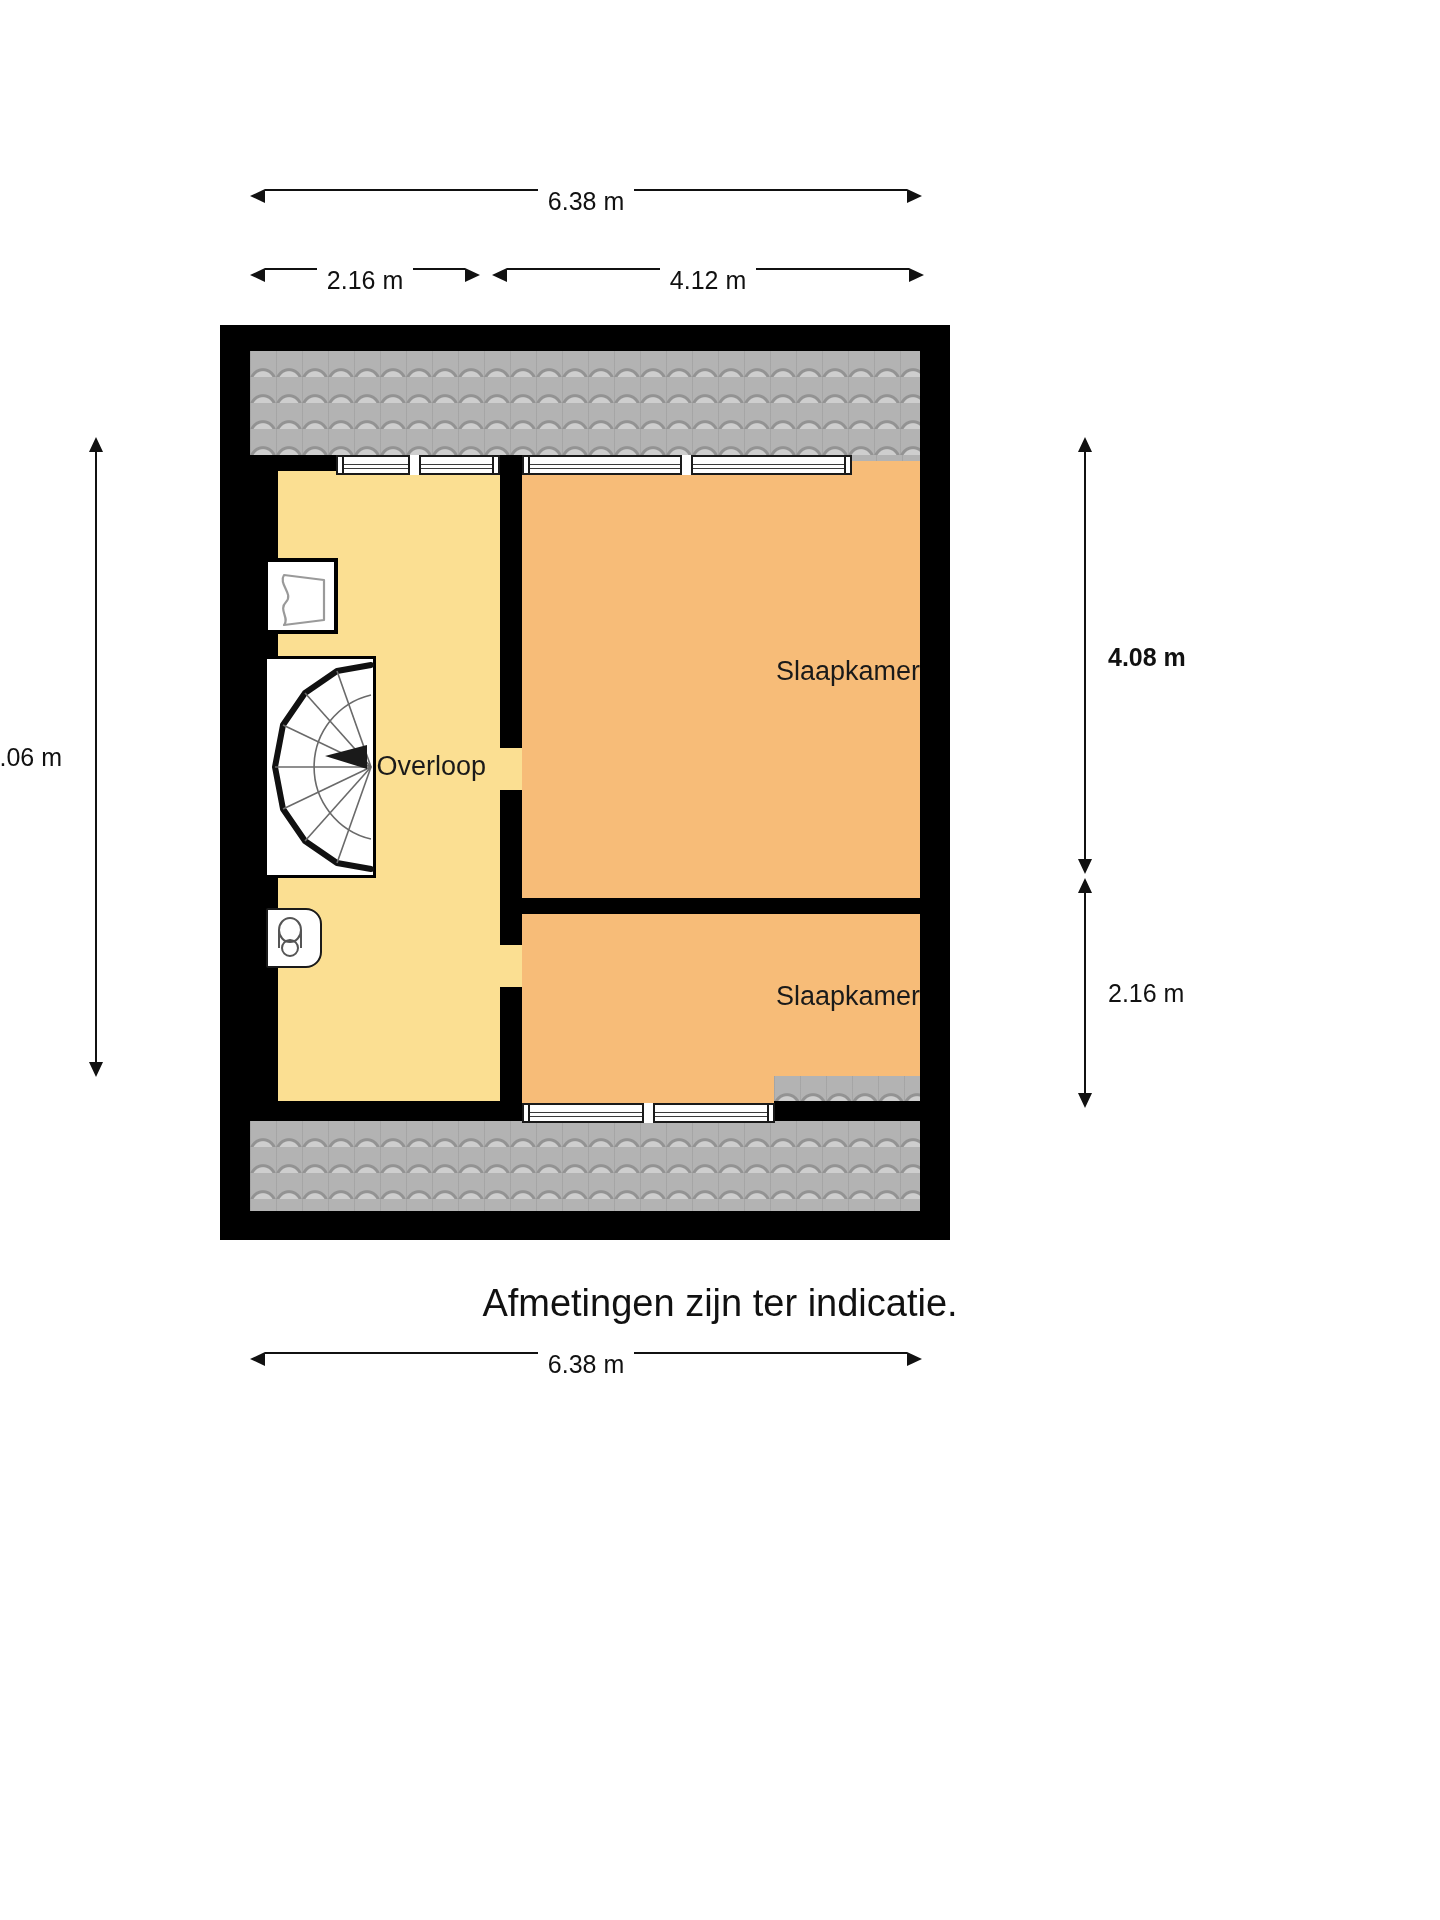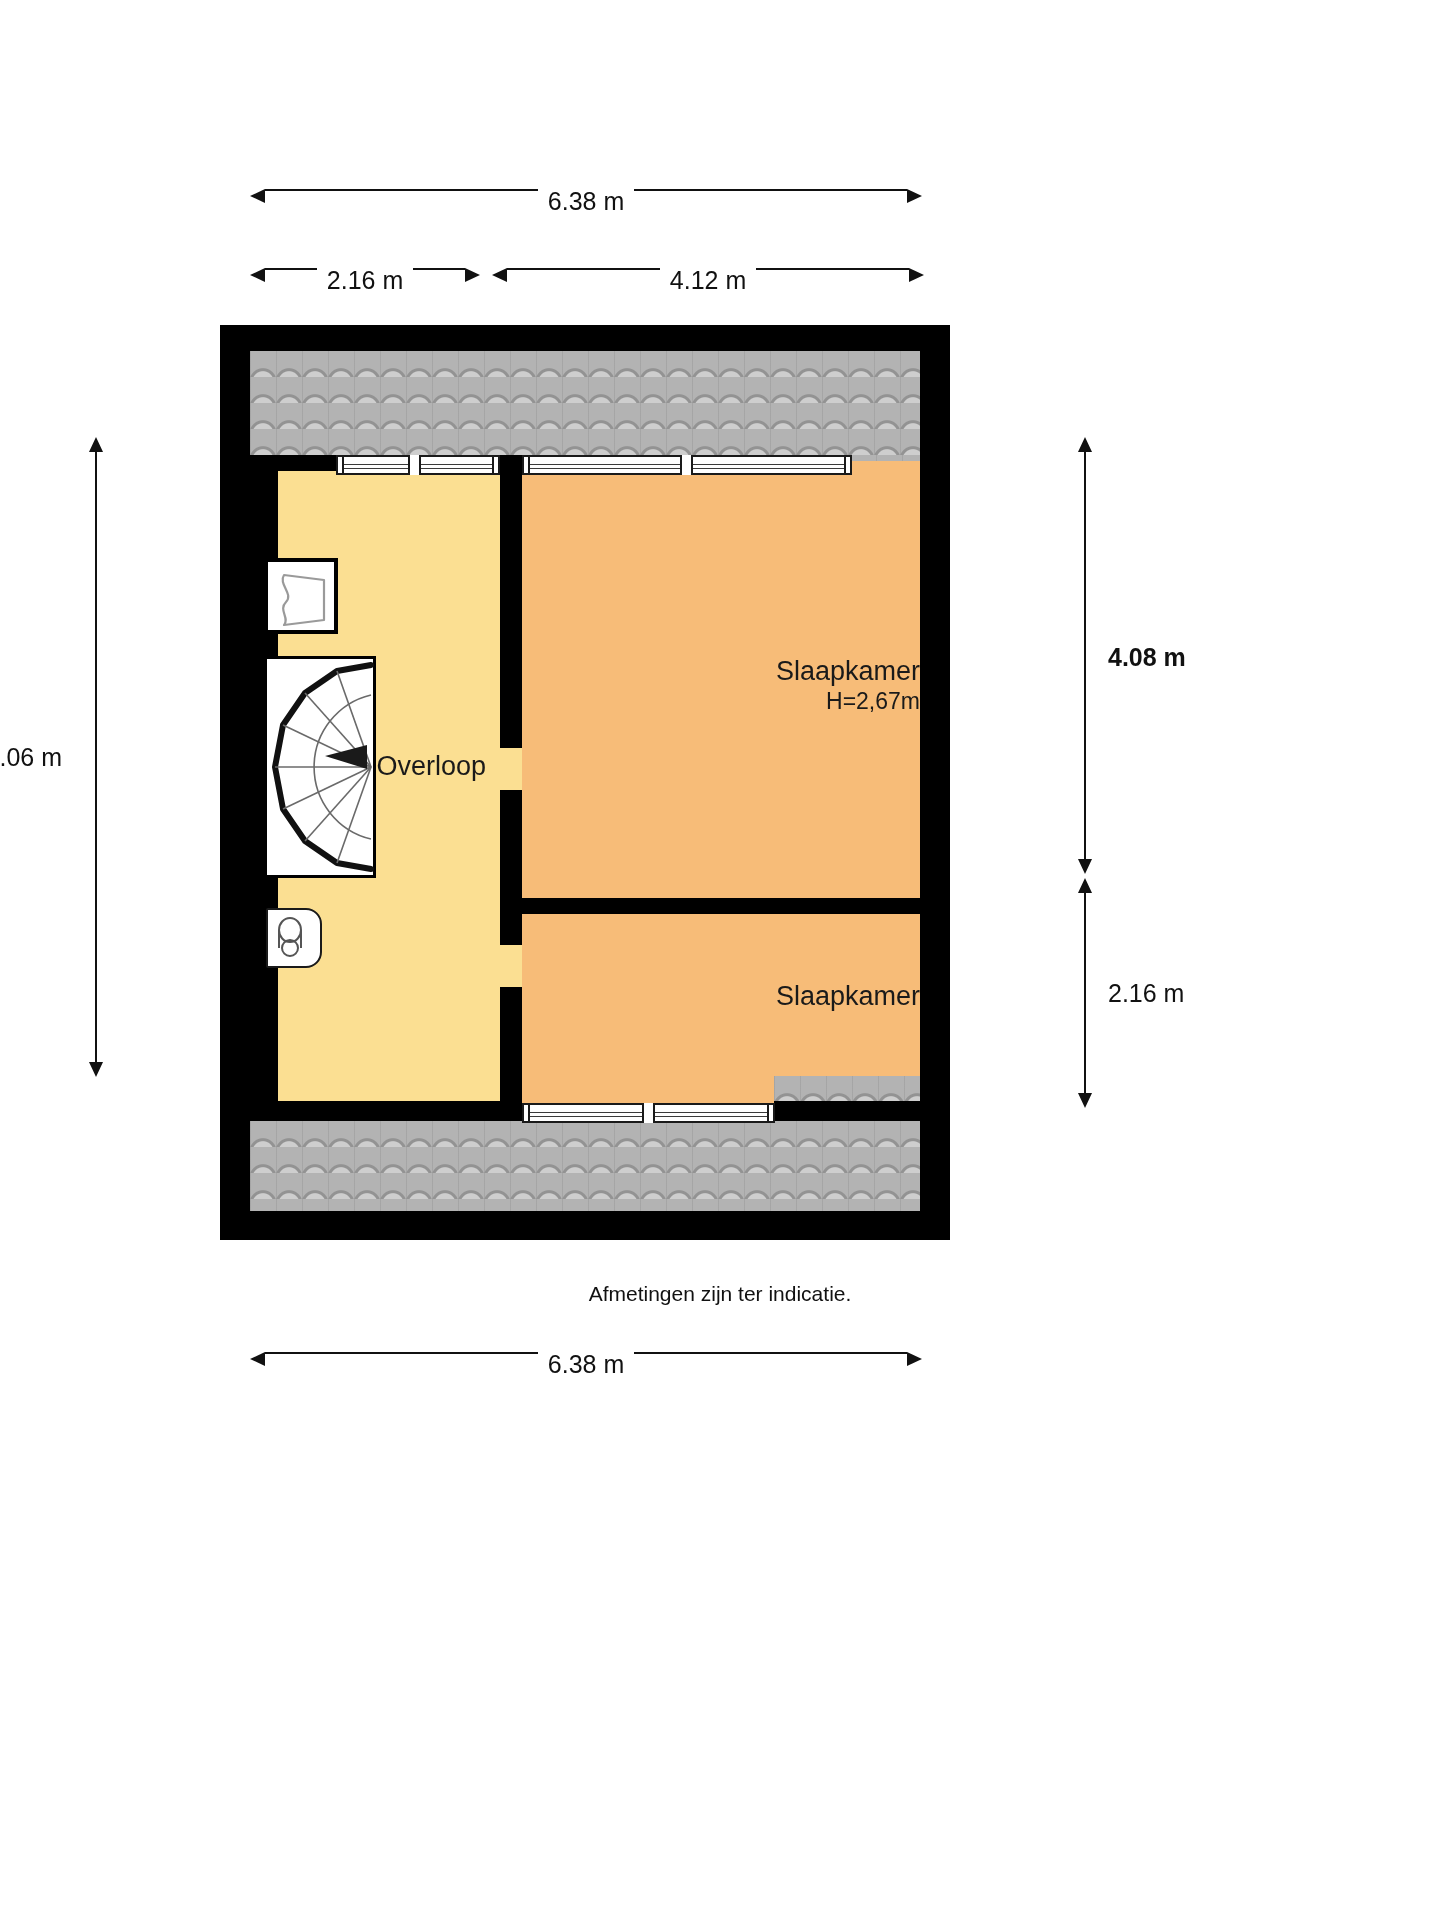--- a/index.html
+++ b/index.html
@@ -56,21 +56,21 @@
 
   
   .doorgap{position:absolute;background:#fbdf92;}
   .doorgap .bar{position:absolute;left:0;right:0;height:2px;background:#000;}
 
   
   .stairbox{position:absolute;background:#ffffff;border:3px solid #000;box-sizing:border-box;}
   .cupboard{position:absolute;background:#ffffff;border:4px solid #000;box-sizing:border-box;}
   .sanitary{position:absolute;background:#ffffff;border:2px solid #1a1a1a;box-sizing:border-box;}
 
-  .caption{position:absolute;font-size:21px;color:#111;white-space:nowrap;}
+  .caption{position:absolute;font-size:38px;color:#111;white-space:nowrap;}
 
   svg{display:block;overflow:visible;}
 </style>
 </head>
 <body>
 
 <div class="dim-h" style="left:250px;top:189px;width:672px;">
   <div class="arrow-l"></div>
   <div class="line"></div>
   <div class="lbl">6.38 m</div>
@@ -216,21 +216,20 @@
         <path d="M11 20 L11 38 M33 20 L33 38" stroke="#555" stroke-width="2" fill="none"></path>
       </svg>
     </div>
 
     <div class="room-label" style="left:14px;top:400px;width:222px;">
       <div class="rl-name">Overloop</div>
     </div>
 
     <div class="room-label" style="left:265px;top:305px;width:405px;">
       <div class="rl-name">Slaapkamer</div>
-      <div class="rl-sub">H=2,67m</div>
     </div>
 
     <div class="room-label" style="left:265px;top:630px;width:405px;">
       <div class="rl-name">Slaapkamer</div>
     </div>
 
   </div>
 </div>
 
 <div class="caption" style="left:720px;top:1282px;transform:translateX(-50%);">Afmetingen zijn ter indicatie.</div>

